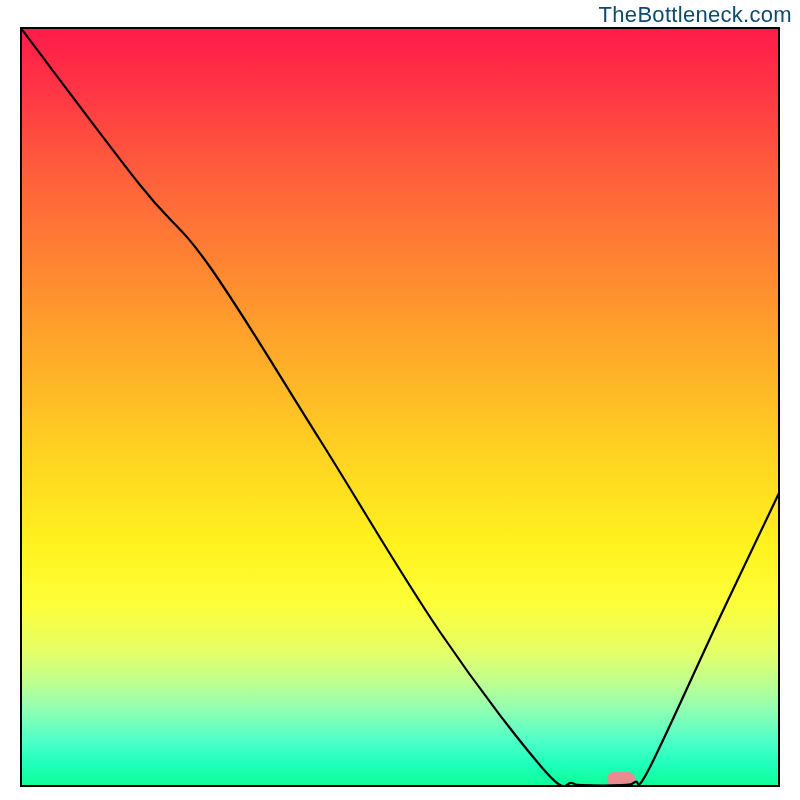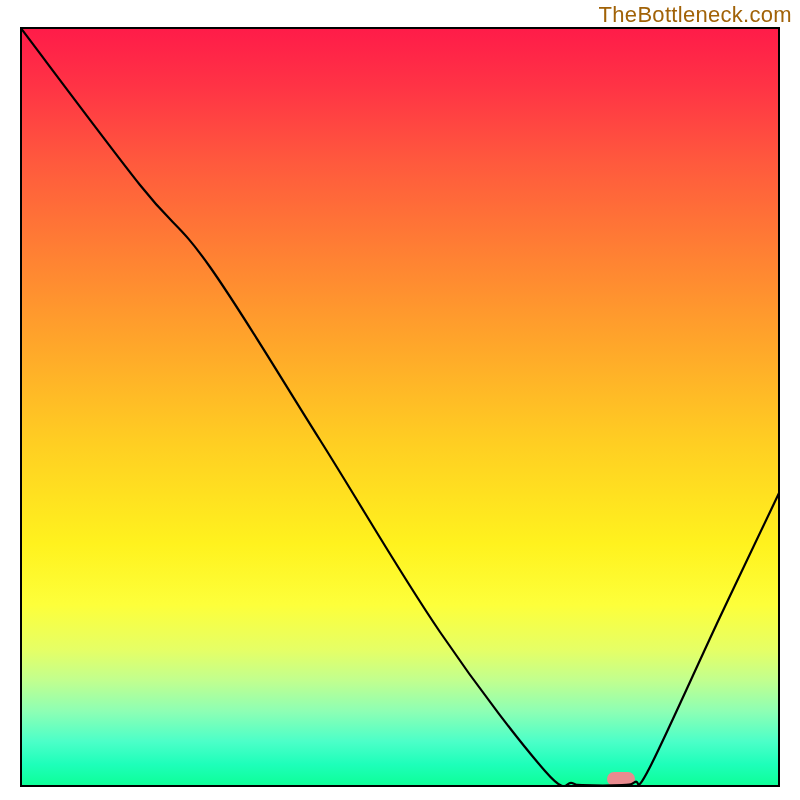--- a/index.html
+++ b/index.html
@@ -8,21 +8,21 @@
     position: relative;
     width: 800px;
     height: 800px;
   }
   .watermark {
     position: absolute;
     top: 2px;
     right: 8px;
     font-family: Arial, Helvetica, sans-serif;
     font-size: 22px;
-    color: #a16207;
+    color: #0c4a6e;
     letter-spacing: 0.3px;
     z-index: 3;
   }
   .plot-box {
     position: absolute;
     left: 20px;
     top: 27px;
     width: 760px;
     height: 760px;
     background: linear-gradient(to bottom,

